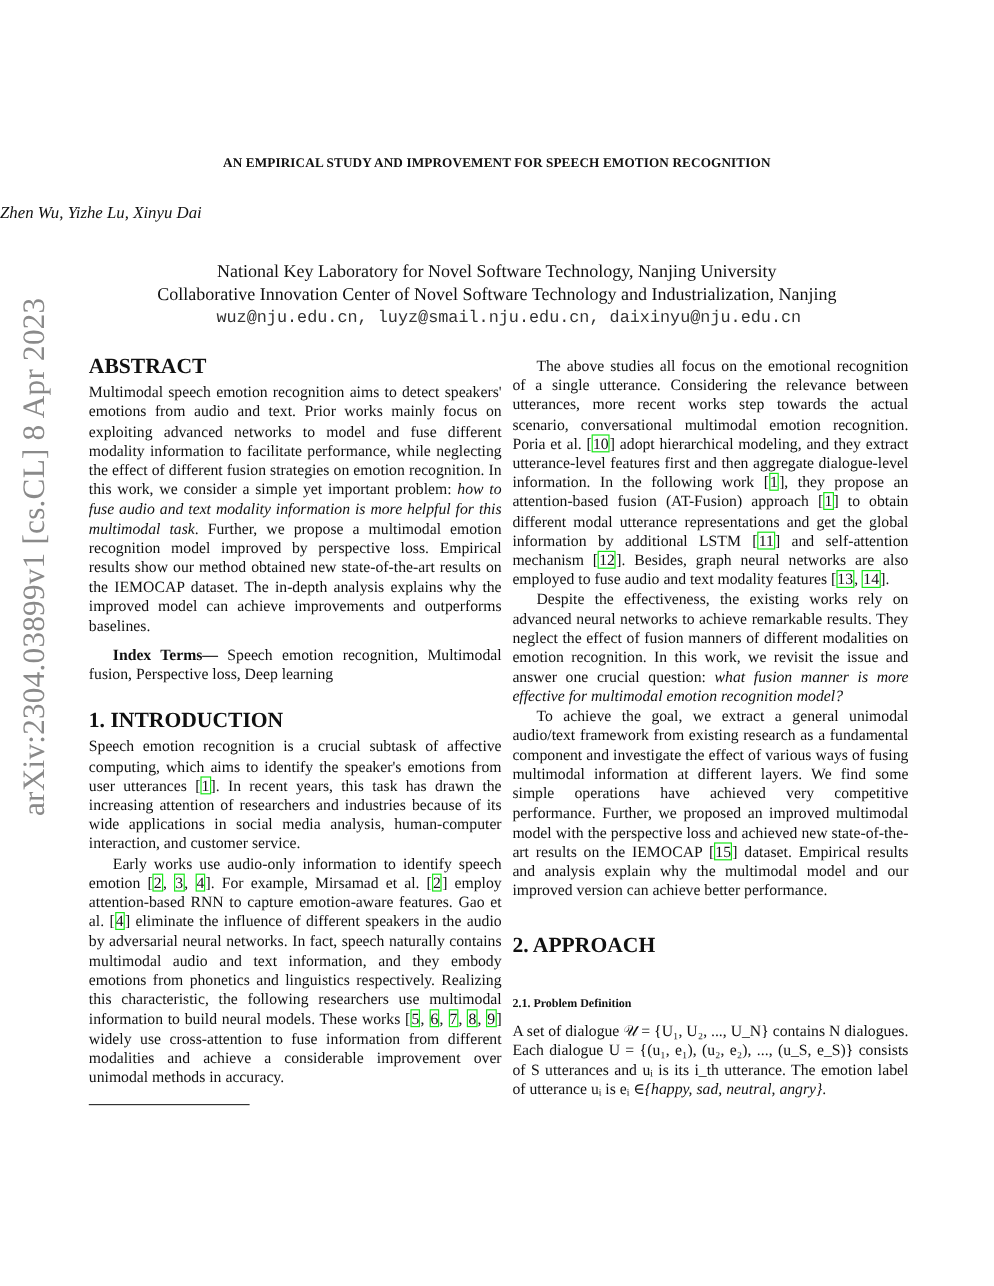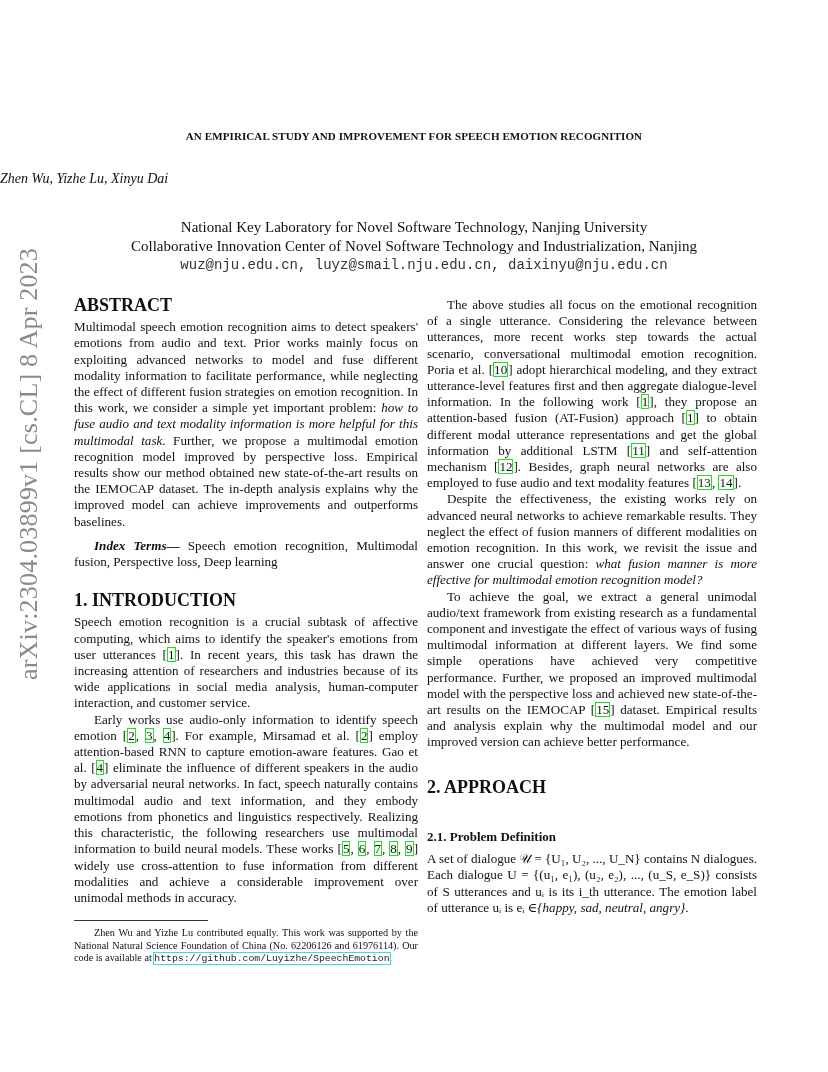--- a/index.html
+++ b/index.html
@@ -29,29 +29,29 @@
   .affil .mono { font-family: "Liberation Mono", "DejaVu Sans Mono", monospace; font-size: 14px; color: #333; padding-left: 20px; }
   .col {
     position: absolute; top: 297px; width: 344px;
     font-size: 13.1px; line-height: 16.2px; text-align: justify;
   }
   .col.left { left: 74px; }
   .col.right { left: 427px; width: 330px; }
   .section-head {
     font-weight: bold; font-size: 18px; margin: 0 0 6px 0;
   }
-  .subsection-head { font-weight: bold; font-size: 13px; margin: 0 0 6px 0; font-family: Liberation Serif, serif; }
+  .subsection-head { font-weight: bold; font-size: 10px; margin: 0 0 6px 0; font-family: Liberation Serif, serif; }
   p { margin: 0; }
   .indent { text-indent: 20px; }
   .cite {
     outline: 1.2px solid #19e619; outline-offset: -1px; padding: 0 1px;
   }
   .em { font-style: italic; }
   .index-terms { margin-top: 8px; }
-  .index-terms .label { font-weight: bold; font-style: italic; }
+  .index-terms .label { font-weight: bold; }
   .spacer-sm { height: 14px; }
   .spacer-md { height: 22px; }
   .spacer-lg { height: 28px; }
   .footnote-rule { width: 134px; border-top: 1px solid #333; margin: 0 0 6px 0; }
   .footnote {
     font-size: 10.2px; line-height: 12.6px; text-align: justify;
   }
   .footnote .link {
     font-family: "Liberation Mono", "DejaVu Sans Mono", monospace; font-size: 9.8px;
     outline: 1px solid #2fe0e6; outline-offset: 0px; color: #222;
@@ -78,21 +78,20 @@
 
   <div class="spacer-md"></div>
   <div class="section-head">1.  INTRODUCTION</div>
 
   <p><span>Speech emotion recognition is a crucial subtask of affective computing, which aims to identify the speaker's emotions from user utterances [</span><span class="cite">1</span><span>]. In recent years, this task has drawn the increasing attention of researchers and industries because of its wide applications in social media analysis, human-computer interaction, and customer service.</span></p>
 
   <p class="indent"><span>Early works use audio-only information to identify speech emotion [</span><span class="cite">2</span>, <span class="cite">3</span>, <span class="cite">4</span><span>]. For example, Mirsamad et al. [</span><span class="cite">2</span><span>] employ attention-based RNN to capture emotion-aware features. Gao et al. [</span><span class="cite">4</span><span>] eliminate the influence of different speakers in the audio by adversarial neural networks.  In fact, speech naturally contains multimodal audio and text information, and they embody emotions from phonetics and linguistics respectively. Realizing this characteristic, the following researchers use multimodal information to build neural models.  These works [</span><span class="cite">5</span>, <span class="cite">6</span>, <span class="cite">7</span>, <span class="cite">8</span>, <span class="cite">9</span><span>] widely use cross-attention to fuse information from different modalities and achieve a considerable improvement over unimodal methods in accuracy.</span></p>
 
   <div class="spacer-sm"></div>
   <div class="footnote-rule"></div>
-  <p class="footnote indent"><span>Zhen Wu and Yizhe Lu contributed equally. This work was supported by the National Natural Science Foundation of China (No. 62206126 and 61976114). Our code is available at </span><span class="link">https://github.com/Luyizhe/SpeechEmotion</span><span>.</span></p>
 </div>
 
 <div class="col right">
   <p class="indent"><span>The above studies all focus on the emotional recognition of a single utterance.  Considering the relevance between utterances, more recent works step towards the actual scenario, conversational multimodal emotion recognition. Poria et al. [</span><span class="cite">10</span><span>] adopt hierarchical modeling, and they extract utterance-level features first and then aggregate dialogue-level information. In the following work [</span><span class="cite">1</span><span>], they propose an attention-based fusion (AT-Fusion) approach [</span><span class="cite">1</span><span>] to obtain different modal utterance representations and get the global information by additional LSTM [</span><span class="cite">11</span><span>] and self-attention mechanism [</span><span class="cite">12</span><span>]. Besides, graph neural networks are also employed to fuse audio and text modality features [</span><span class="cite">13</span>, <span class="cite">14</span><span>].</span></p>
 
   <p class="indent"><span>Despite the effectiveness, the existing works rely on advanced neural networks to achieve remarkable results. They neglect the effect of fusion manners of different modalities on emotion recognition.  In this work, we revisit the issue and answer one crucial question: </span><span class="em">what fusion manner is more effective for multimodal emotion recognition model?</span></p>
 
   <p class="indent"><span>To achieve the goal, we extract a general unimodal audio/text framework from existing research as a fundamental component and investigate the effect of various ways of fusing multimodal information at different layers.  We find some simple operations have achieved very competitive performance.  Further, we proposed an improved multimodal model with the perspective loss and achieved new state-of-the-art results on the IEMOCAP [</span><span class="cite">15</span><span>] dataset.  Empirical results and analysis explain why the multimodal model and our improved version can achieve better performance.</span></p>
 
   <div class="spacer-lg"></div>

